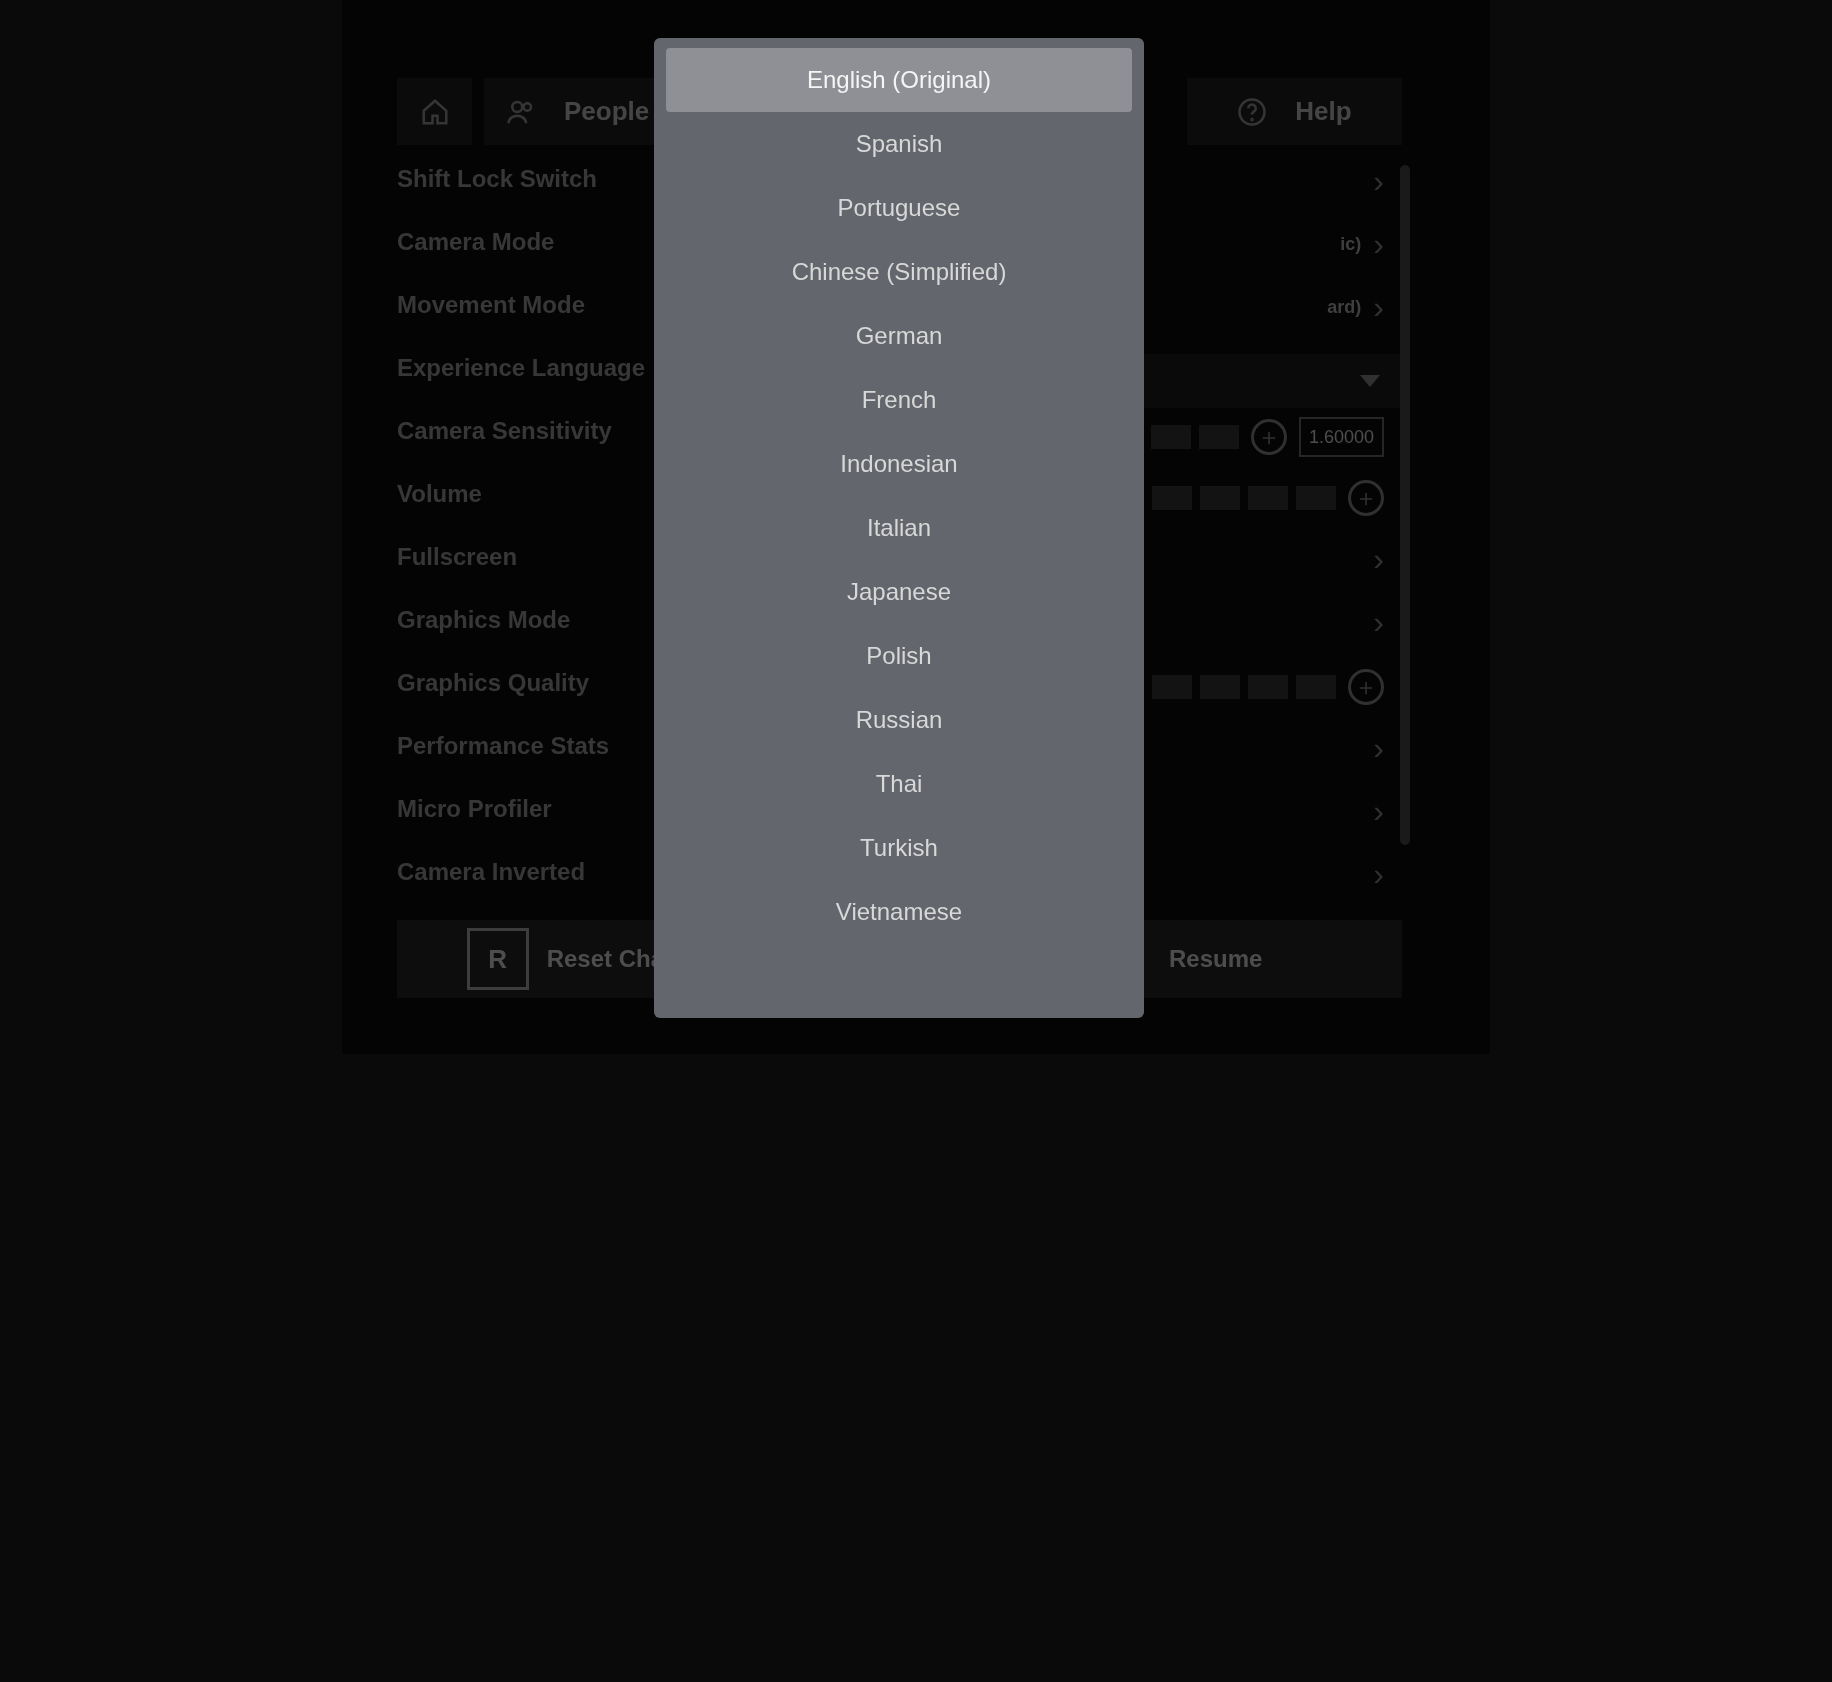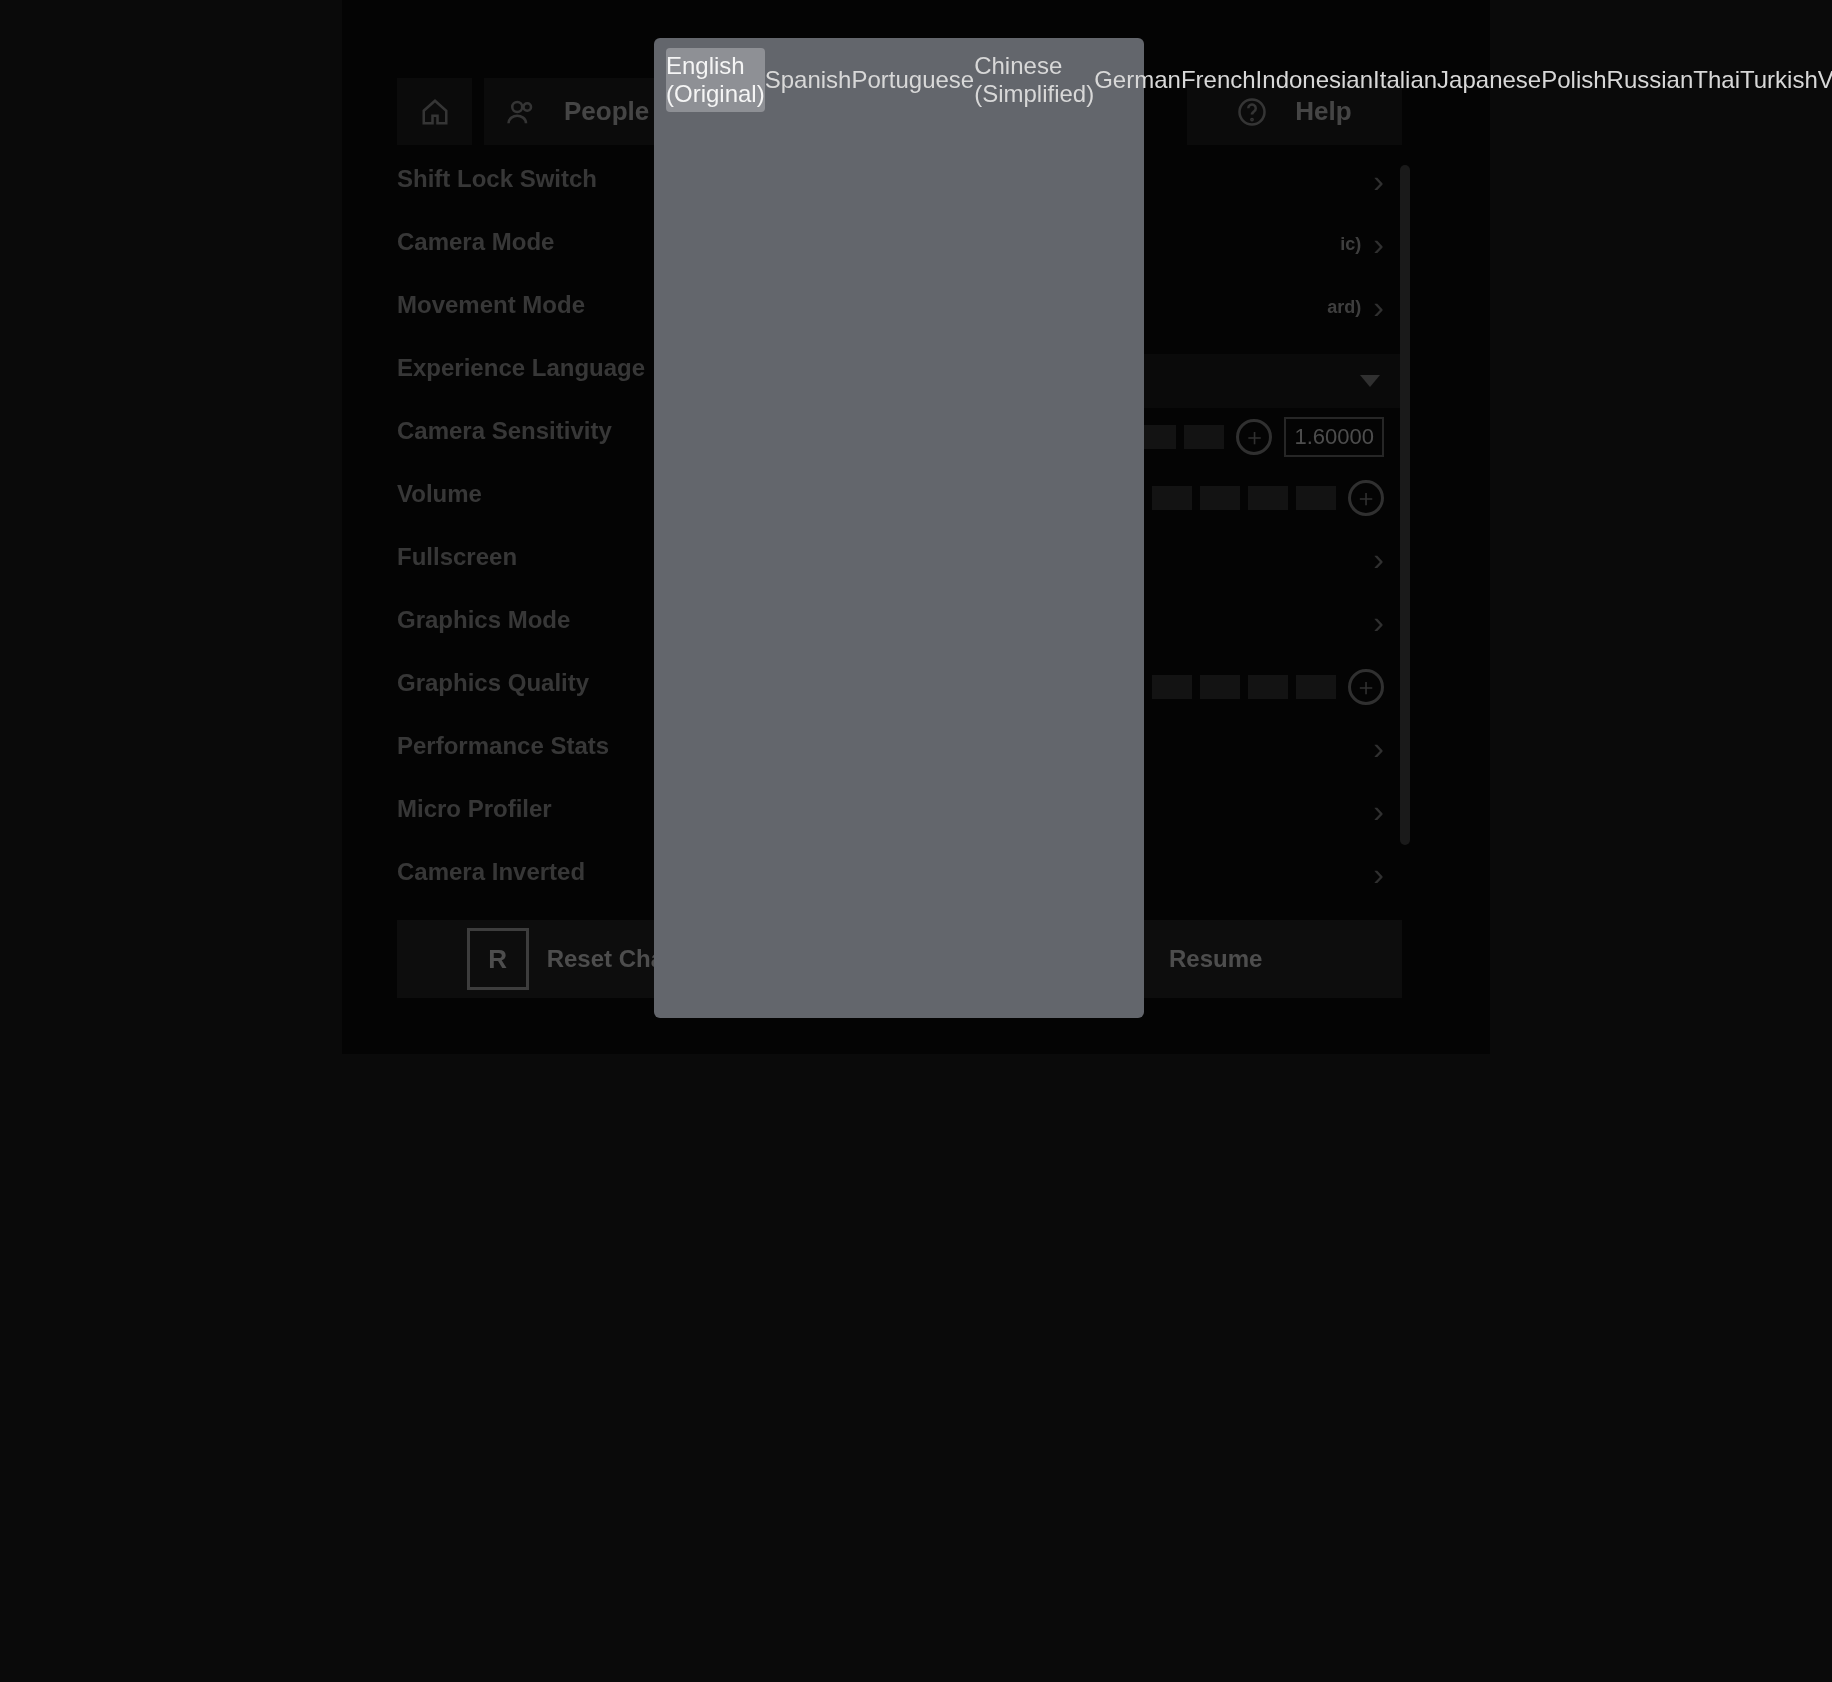--- a/index.html
+++ b/index.html
@@ -121,21 +121,21 @@
     align-items: center;
     justify-content: center;
     color: #6a6a6a;
     font-size: 24px;
     line-height: 1;
   }
   .numbox {
     border: 2px solid #555;
     padding: 4px 8px;
     color: #aaa;
-    font-size: 22px;
+    font-size: 18px;
     height: 40px;
     display: flex;
     align-items: center;
   }
   .dropdown-caret {
     width: 0; height: 0;
     border-left: 10px solid transparent;
     border-right: 10px solid transparent;
     border-top: 12px solid #6a6a6a;
   }
@@ -182,21 +182,21 @@
     position: absolute;
     left: 312px;
     top: 38px;
     width: 490px;
     height: 980px;
     background: #63666c;
     border-radius: 6px;
     z-index: 10;
     padding: 10px 12px;
     display: flex;
-    flex-direction: row;
+    flex-direction: column;
   }
   .lang-item {
     height: 64px;
     display: flex;
     align-items: center;
     justify-content: center;
     color: #d8d8d8;
     font-size: 24px;
     font-weight: 500;
     border-radius: 4px;

